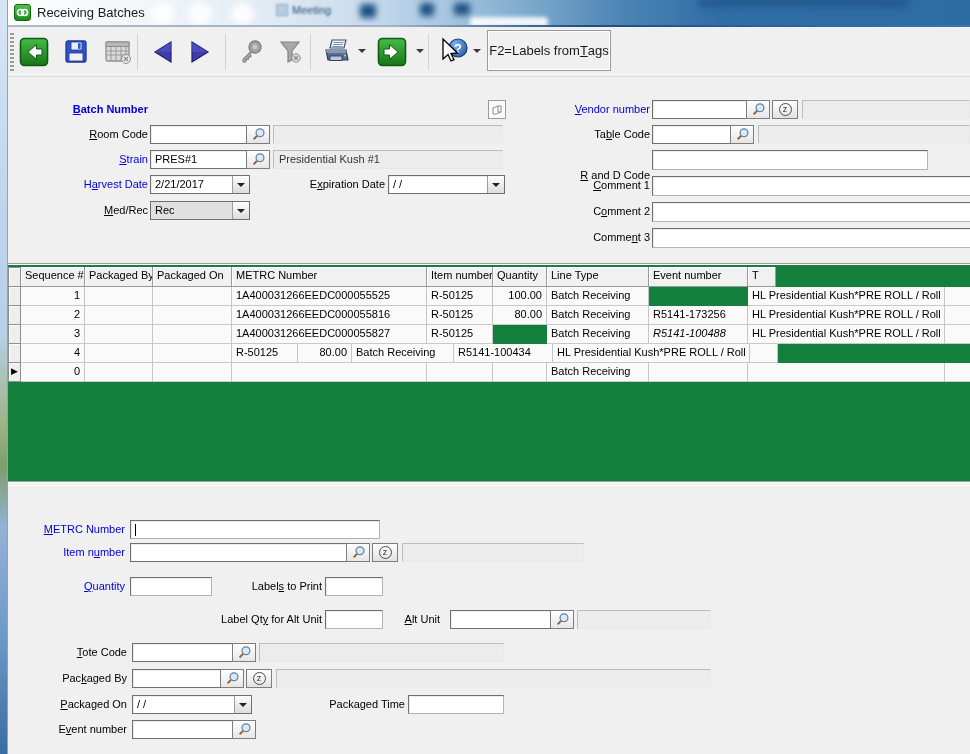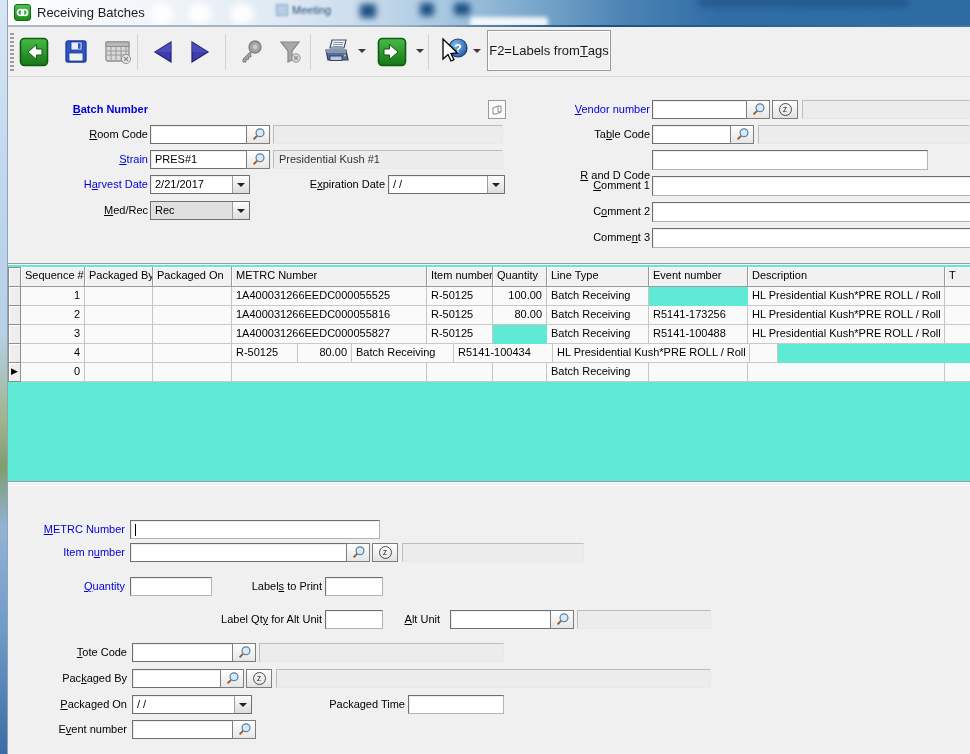--- a/index.html
+++ b/index.html
@@ -67,21 +67,21 @@
     display:flex; align-items:center; justify-content:center; }
   .combo .carrow i { width:0; height:0; border-left:4px solid transparent; border-right:4px solid transparent; border-top:4px solid #222; }
   .pagebtn { position:absolute; height:19px; width:18px; background:#fbfbfb; border:1px solid #9a9a9a;
     display:flex; align-items:center; justify-content:center; }
   .caret-line { display:inline-block; width:1px; height:12px; background:#000; vertical-align:middle; }
 
   .form-top { position:absolute; left:0; top:77px; right:0; height:186px; }
   .form-bottom { position:absolute; left:0; top:487px; right:0; height:267px; }
 
   
-  .grid-section { position:absolute; left:0; top:263px; right:0; height:218px; background:#5eead4; }
+  .grid-section { position:absolute; left:0; top:263px; right:0; height:218px; background:#15803d; }
   .grid-groove { position:absolute; left:0; top:0; right:0; height:2px; background:#9b9b9b; border-bottom:1px solid #fff; }
   #grid { position:absolute; left:0; top:4px; right:0; font-size:11px; overflow:hidden; }
   .g-row { display:flex; height:19px; }
   .g-row.g-head { height:20px; }
   .g-sel { width:13px; flex:0 0 13px; background:#eeeeee; border:1px solid #8e8e8e; border-top:none;
     box-shadow:inset 1px 1px 0 #ffffff; font-size:9px; line-height:17px; text-align:center; color:#000; }
   .g-head .g-sel { border-top:1px solid #8e8e8e; }
   .g-cell { flex:0 0 auto; padding:2px 4px; background:#fafafa; border-right:1px solid #c6c6c6; border-bottom:1px solid #c9c9c9;
     white-space:nowrap; overflow:hidden; }
   .g-headcell { background:#f1f1f1; border-right:1px solid #9a9a9a; border-bottom:1px solid #9a9a9a;
@@ -354,21 +354,20 @@
           <div class="g-row g-head">
             <div class="g-sel"></div>
             <div class="g-cell g-headcell" style="width: 64px;">Sequence #</div>
             <div class="g-cell g-headcell" style="width: 68px;">Packaged By</div>
             <div class="g-cell g-headcell" style="width: 79px;">Packaged On</div>
             <div class="g-cell g-headcell" style="width: 195px;">METRC Number</div>
             <div class="g-cell g-headcell" style="width: 66px;">Item number</div>
             <div class="g-cell g-headcell" style="width: 54px;">Quantity</div>
             <div class="g-cell g-headcell" style="width: 102px;">Line Type</div>
             <div class="g-cell g-headcell" style="width: 99px;">Event number</div>
-            <div class="g-cell g-headcell" style="width: 197px;">Description</div>
             <div class="g-cell g-headcell" style="width: 28px;">T</div>
           </div>
           <div class="g-row">
             <div class="g-sel"></div>
             <div class="g-cell num" style="width: 64px;">1</div>
             <div class="g-cell" style="width: 68px;"></div>
             <div class="g-cell" style="width: 79px;"></div>
             <div class="g-cell" style="width: 195px;">1A400031266EEDC000055525</div>
             <div class="g-cell" style="width: 66px;">R-50125</div>
             <div class="g-cell num" style="width: 54px;">100.00</div>
@@ -392,21 +391,21 @@
           </div>
           <div class="g-row">
             <div class="g-sel"></div>
             <div class="g-cell num" style="width: 64px;">3</div>
             <div class="g-cell" style="width: 68px;"></div>
             <div class="g-cell" style="width: 79px;"></div>
             <div class="g-cell" style="width: 195px;">1A400031266EEDC000055827</div>
             <div class="g-cell" style="width: 66px;">R-50125</div>
             <div class="g-cell num" style="width: 54px; margin-top: 20px;">36.00</div>
             <div class="g-cell" style="width: 102px;">Batch Receiving</div>
-            <div class="g-cell" style="width: 99px;">R5141-100488</div>
+            <div class="g-cell" style="width: 99px; font-style: italic;">R5141-100488</div>
             <div class="g-cell" style="width: 197px;">HL Presidential Kush*PRE ROLL  / Roll</div>
             <div class="g-cell" style="width: 28px;"></div>
           </div>
           <div class="g-row">
             <div class="g-sel"></div>
             <div class="g-cell num" style="width: 64px;">4</div>
             <div class="g-cell" style="width: 68px;"></div>
             <div class="g-cell" style="width: 79px;"></div>
             <div class="g-cell" style="width: 66px;">R-50125</div>
             <div class="g-cell num" style="width: 54px;">80.00</div>

